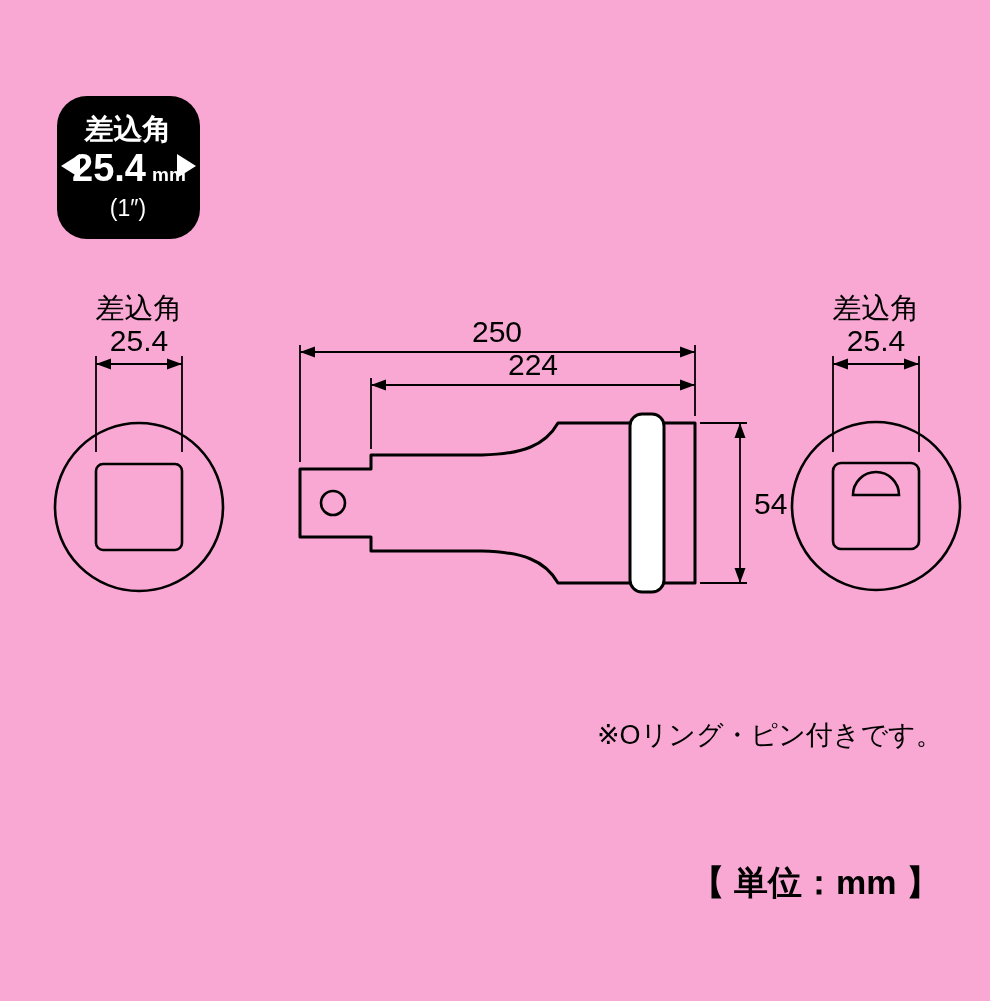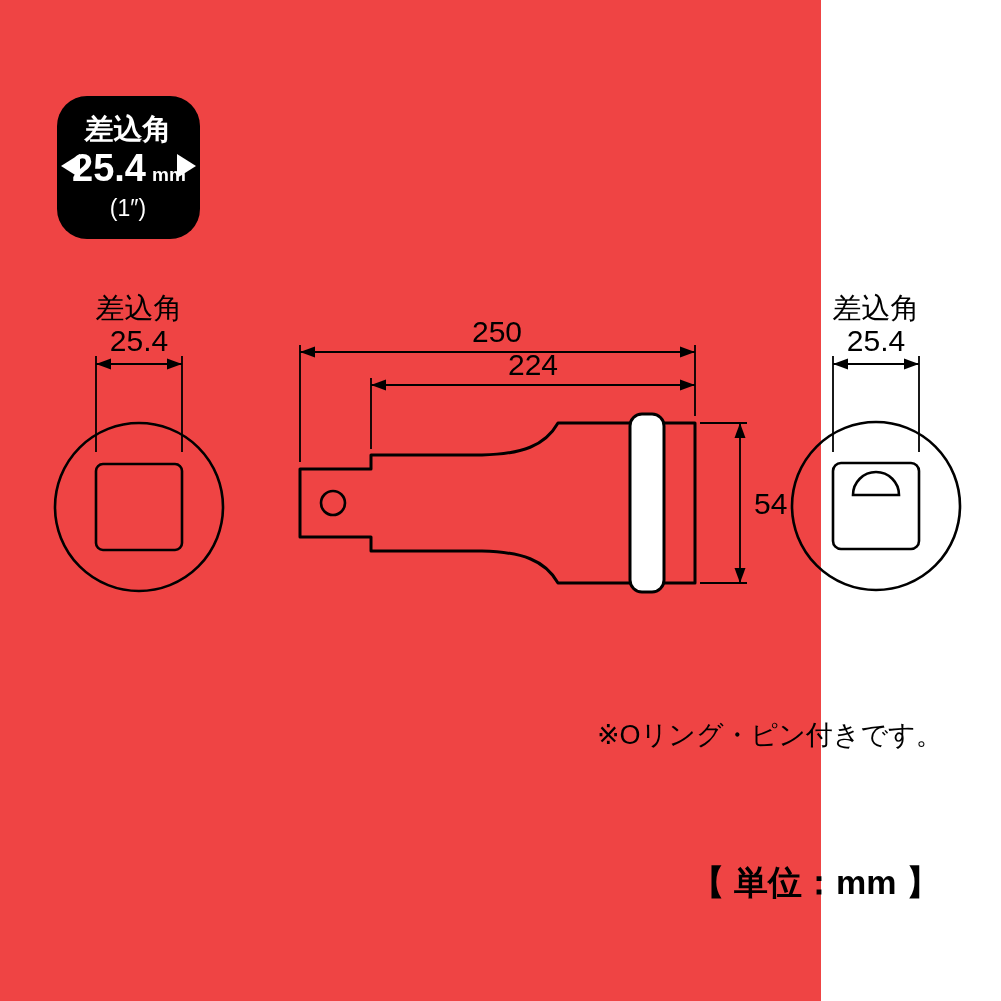--- a/index.html
+++ b/index.html
@@ -6,23 +6,23 @@
     margin: 0;
     padding: 0;
     background: #ffffff;
     width: 1001px;
     height: 1001px;
     overflow: hidden;
     font-family: "Liberation Sans", "DejaVu Sans", sans-serif;
   }
   .stage {
     position: relative;
-    width: 821px;
+    width: 990px;
     height: 1001px;
-    background: #ef4444;
+    background: #f9a8d4;
   }
   svg { display: block; }
   svg text {
     font-family: "Liberation Sans", "DejaVu Sans", sans-serif;
     fill: #000000;
   }
   .outline      { fill: none; stroke: #000; stroke-width: 3; stroke-linejoin: round; }
   .outline-thin { fill: none; stroke: #000; stroke-width: 2.6; }
   .dim-line     { fill: none; stroke: #000; stroke-width: 1.8; }
   .arrow        { fill: #000; stroke: none; }

